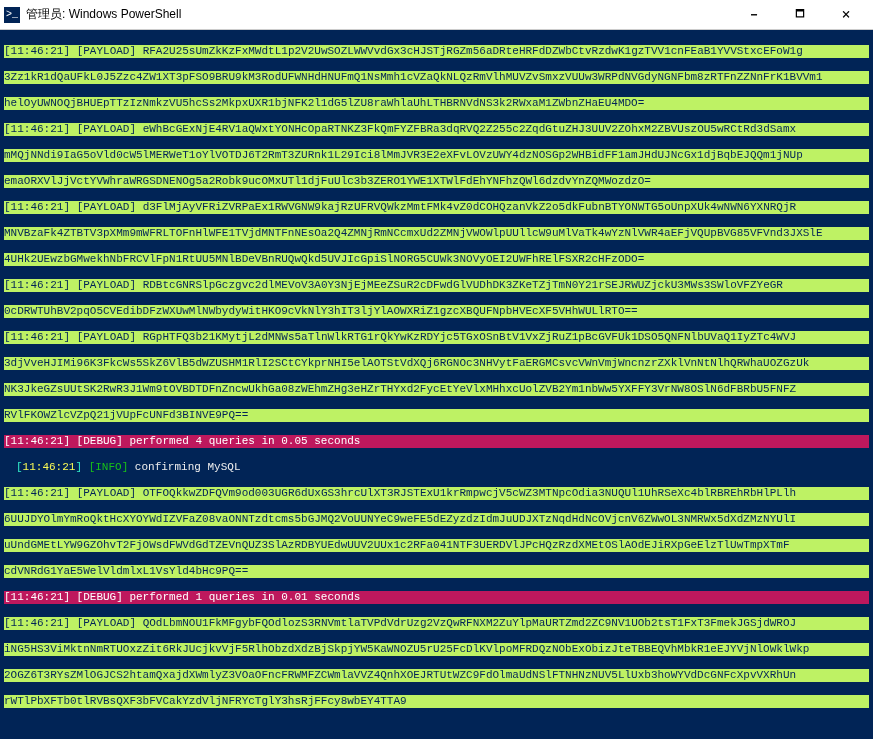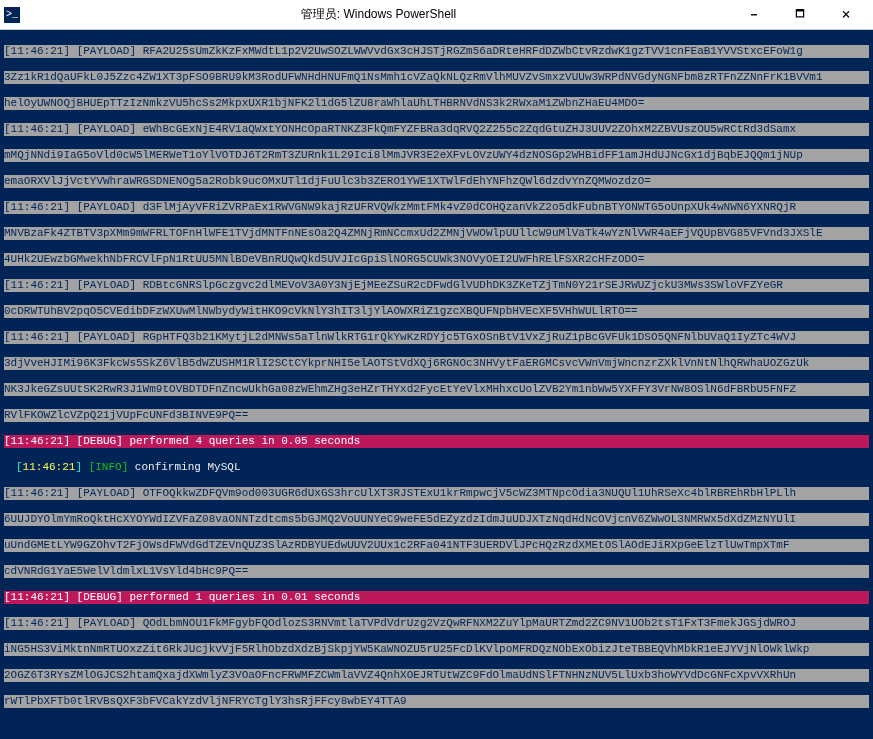--- a/index.html
+++ b/index.html
@@ -28,21 +28,20 @@
   display: flex;
   align-items: center;
   justify-content: center;
   margin-right: 6px;
 }
 .title-text {
   flex: 1;
   font-family: 'Segoe UI', Tahoma, sans-serif;
   font-size: 12px;
   color: #000;
-  text-align: center;
 }
 .win-controls {
   display: flex;
 }
 .win-btn {
   width: 46px;
   height: 30px;
   display: flex;
   align-items: center;
   justify-content: center;
@@ -57,21 +56,21 @@
   letter-spacing: 0;
   white-space: pre;
   overflow: hidden;
 }
 .line { display: block; color: #eee; }
 .yellow { color: #fcfc54; }
 .cyan { color: #32f0cb; margin-left: 12px; }
 .white { color: #eeeeee; }
 .green-bg { background: #be185d; color: #fff; }
 .green-txt { color: #18c018; }
-.sel { background: #a3a3a3; color: #012456; }
+.sel { background: #bef264; color: #012456; }
 </style>
 </head>
 <body>
 
 <div class="titlebar">
   <div class="titlebar-icon">
     <span>&gt;_</span>
   </div>
   <div class="title-text">管理员: Windows PowerShell</div>
   <div class="win-controls">

